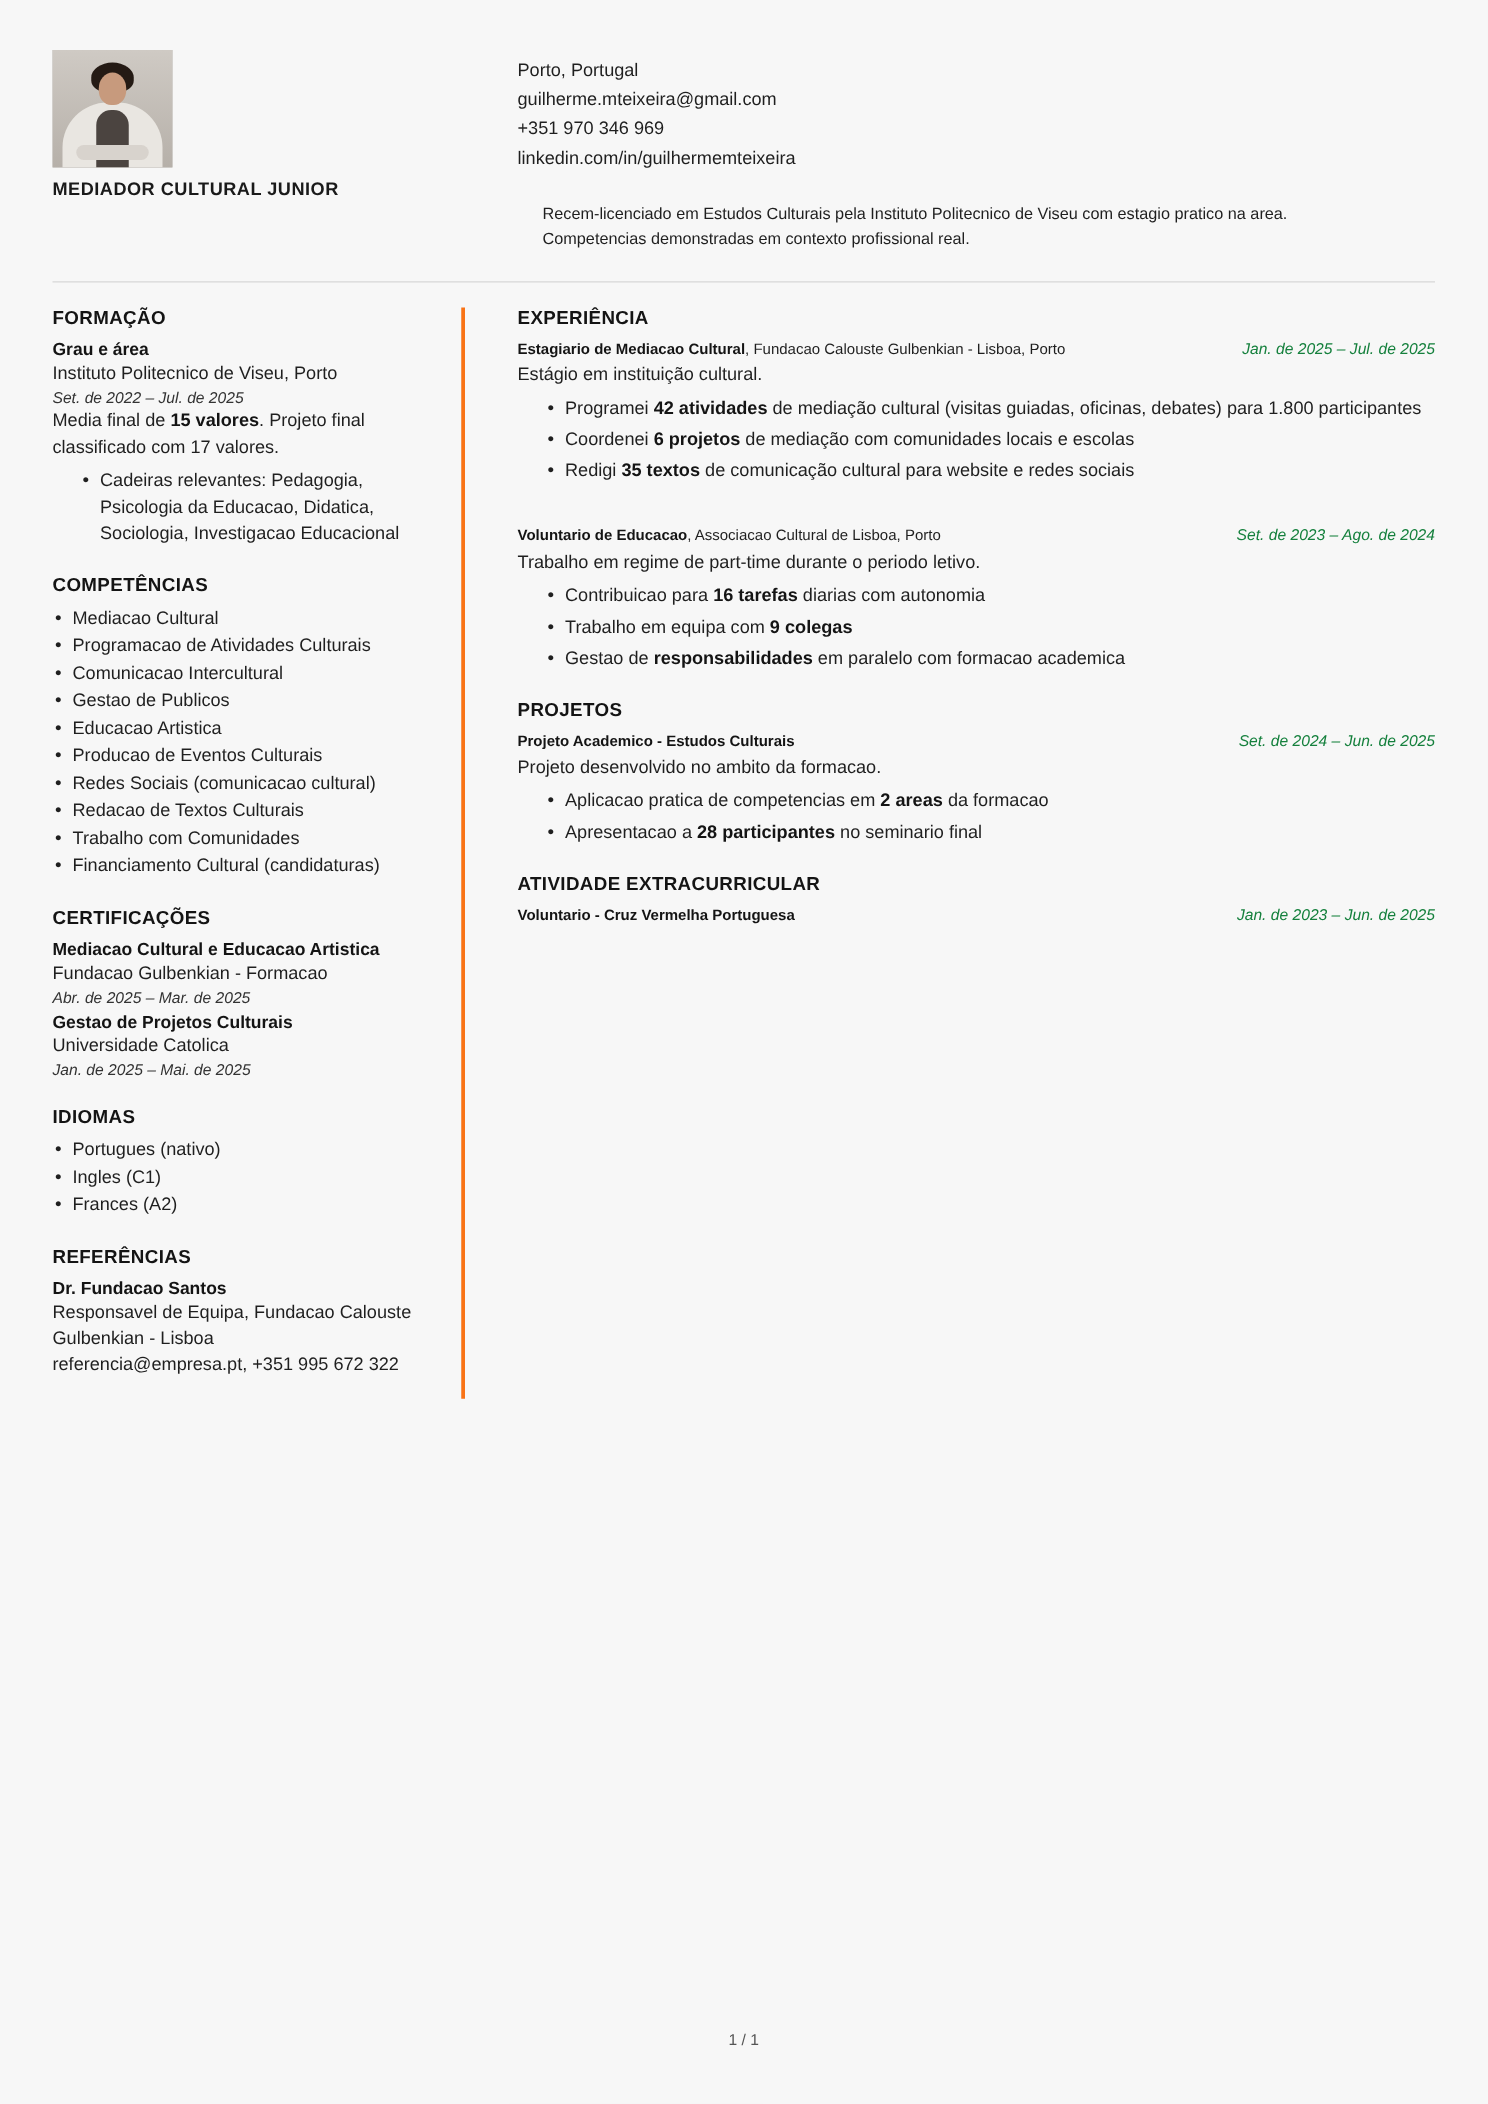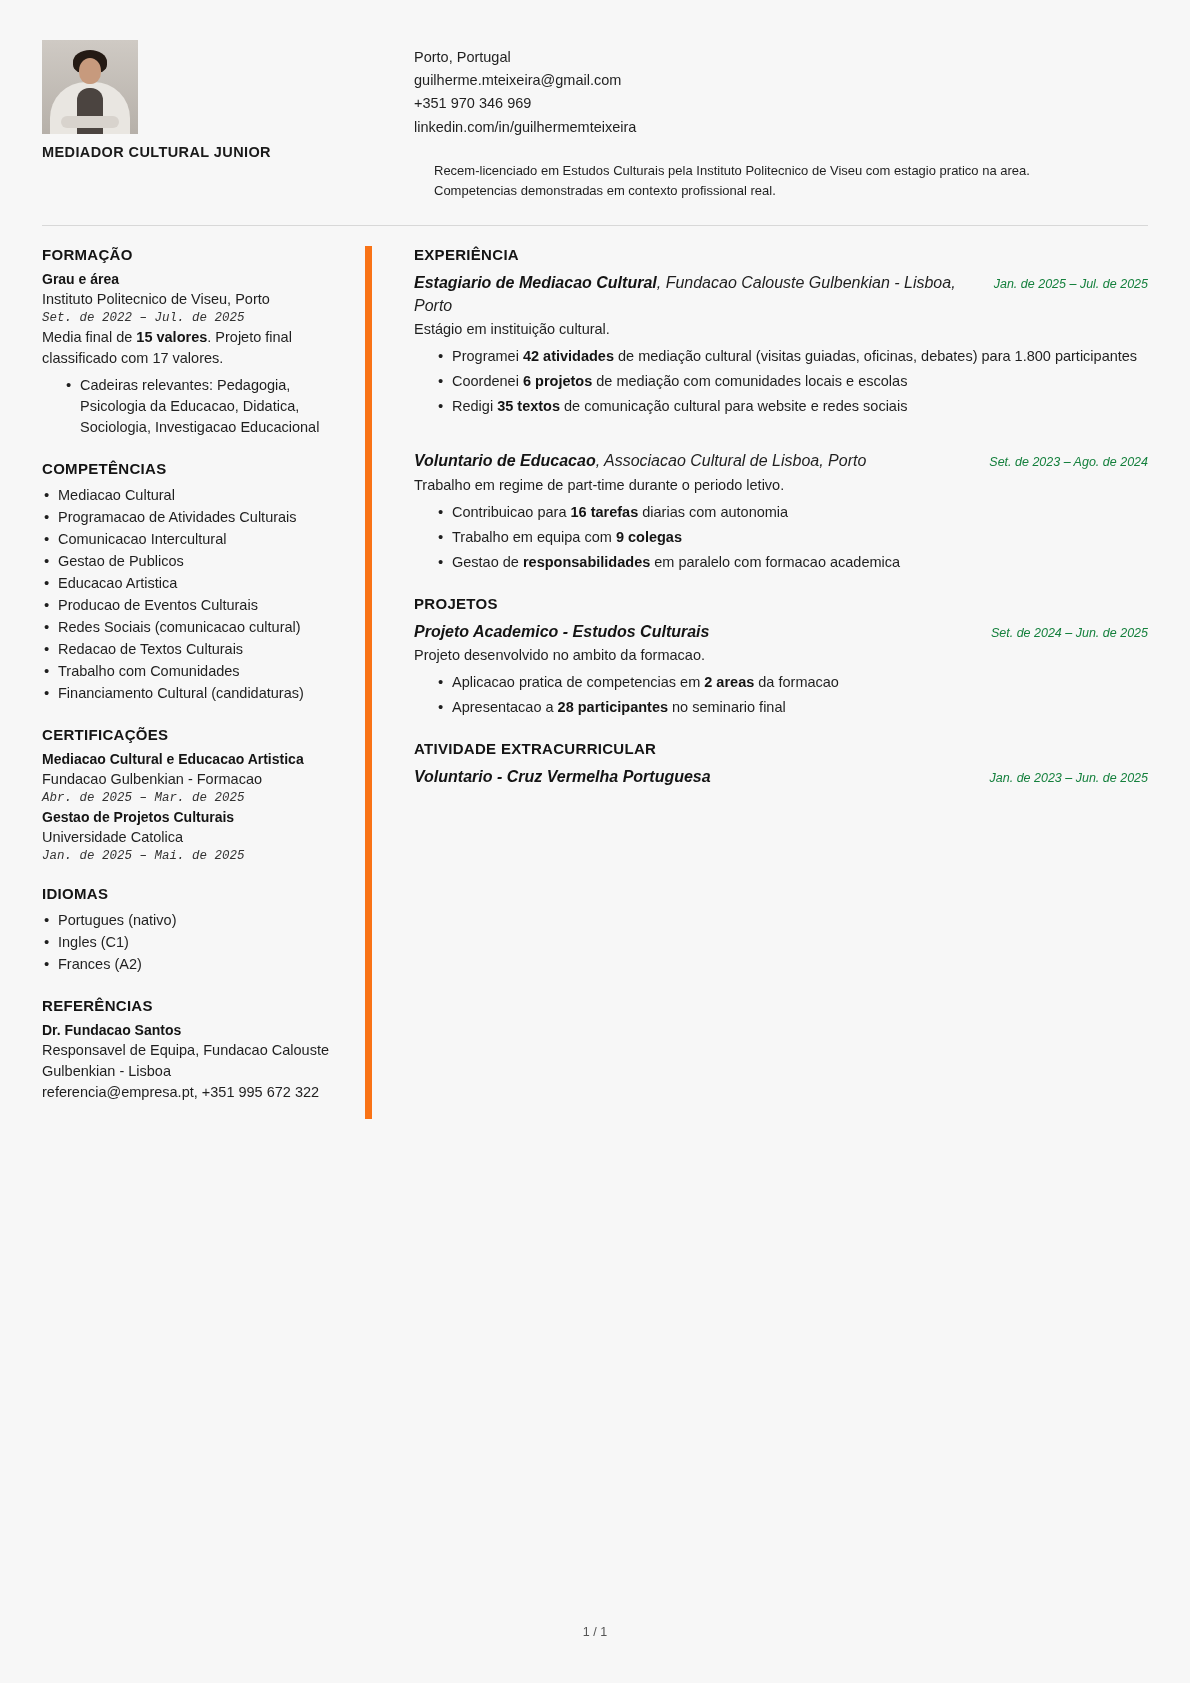--- a/index.html
+++ b/index.html
@@ -107,21 +107,21 @@
   
   .columns {
     display: flex;
     align-items: stretch;
     padding-top: 20px;
   }
   .col-left {
     width: 330px;
     flex: 0 0 330px;
     padding-right: 26px;
-    border-right: 7px solid #f97316;
+    border-right: 3px solid #f97316;
     padding-bottom: 16px;
   }
   .col-right {
     flex: 1;
     padding-left: 42px;
   }
   h2.section {
     font-size: 15px;
     font-weight: 700;
     letter-spacing: 0.3px;
@@ -140,21 +140,20 @@
   .org {
     font-size: 14.5px;
     color: #1f1f1f;
     line-height: 1.45;
   }
   .date-it {
     font-size: 12.5px;
     font-style: italic;
     color: #333;
     margin-top: 1px;
-    font-family: Liberation Mono, monospace;
   }
   .text {
     font-size: 14.5px;
     line-height: 1.45;
     color: #1f1f1f;
     margin-top: 2px;
   }
   ul.bullets {
     list-style: none;
     margin: 4px 0 0 0;
@@ -181,21 +180,21 @@
   .skill-list li { margin-bottom: 2px; }
   
   .entry { margin-bottom: 18px; }
   .entry:last-child { margin-bottom: 0; }
   .entry-head {
     display: flex;
     align-items: baseline;
     justify-content: space-between;
     gap: 14px;
   }
-  .entry-head .left { flex: 1; font-size: 16px; line-height: 1.45; color:#1f1f1f;font-style:italic; }
+  .entry-head .left { flex: 1; font-size: 12px; line-height: 1.45; color:#1f1f1f; }
   .entry-head .left b { font-weight: 700; color: #141414; }
   .entry-date {
     flex: 0 0 auto;
     font-size: 12.5px;
     font-style: italic;
     color: #15803d;
     white-space: nowrap;
   }
   .sep { height: 14px; }
   .cert-item { margin-bottom: 4px; }

